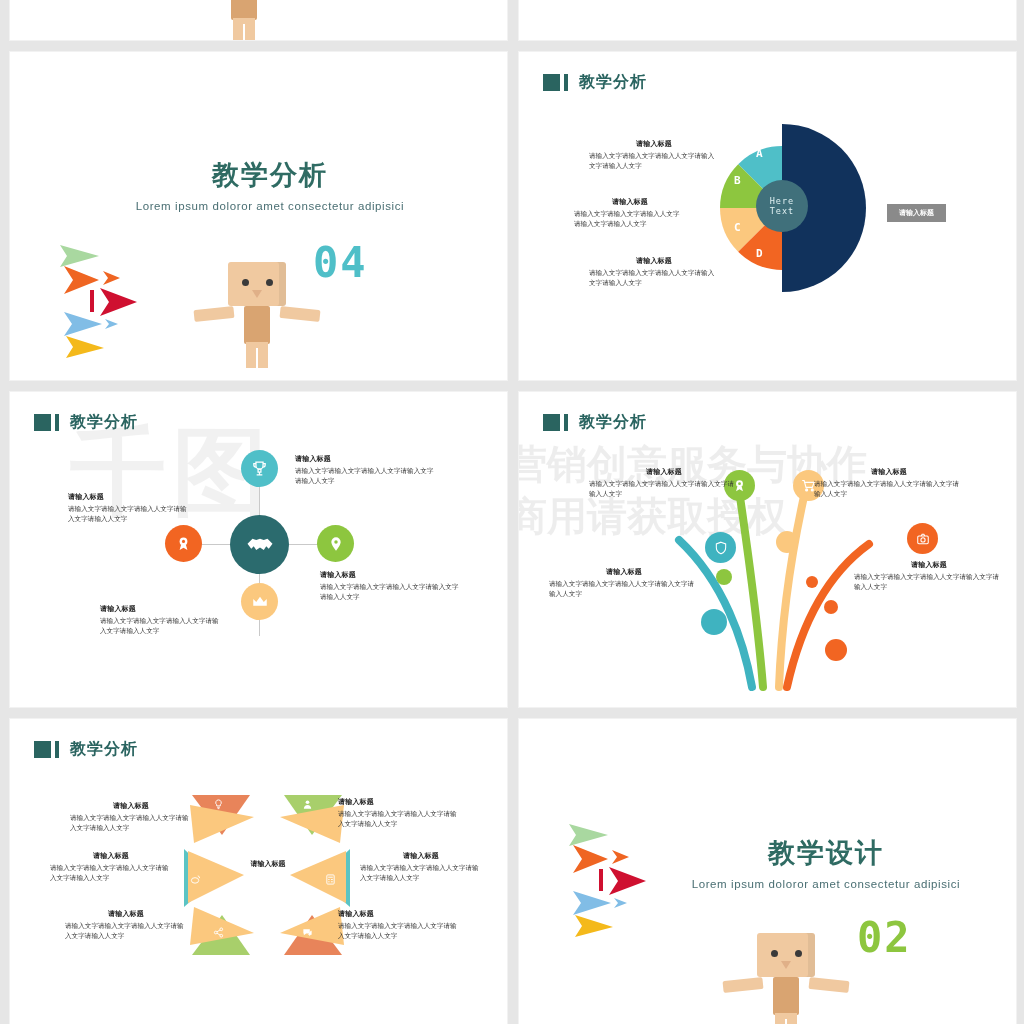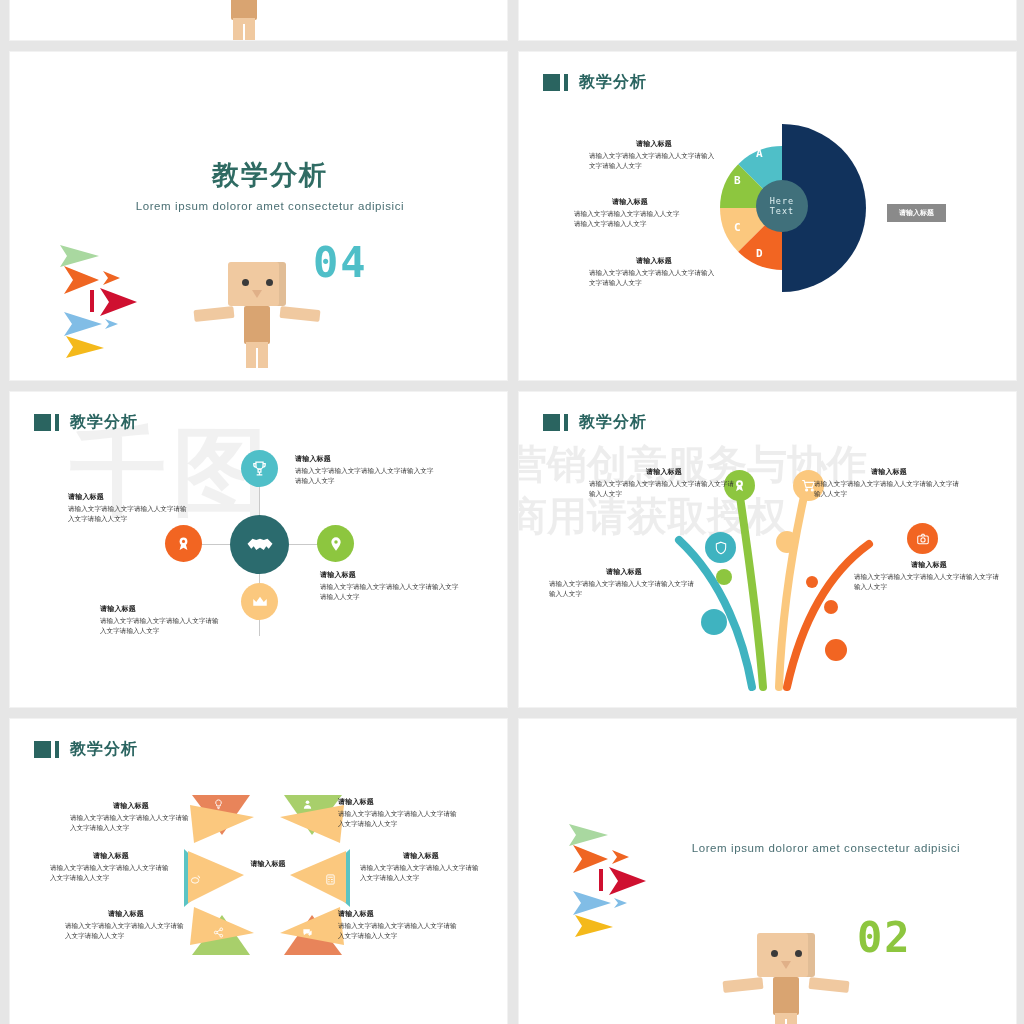--- a/index.html
+++ b/index.html
@@ -438,20 +438,21 @@
         <polygon points="61,31 78,38 61,45 66,38" fill="#ef6522"></polygon>
         <rect x="48" y="50" width="4" height="22" fill="#cf1030"></rect>
         <polygon points="58,48 95,62 58,76 67,62" fill="#cf1030"></polygon>
         <polygon points="22,72 60,84 22,96 30,84" fill="#81bde6"></polygon>
         <polygon points="63,79 76,84 63,89 67,84" fill="#81bde6"></polygon>
         <polygon points="24,96 62,108 24,118 31,107" fill="#f4b91b"></polygon>
       </svg>
     </div>
 
     <div class="sec-title" style="left:142px;top:116px;">
+      <div class="big">教学设计</div>
       <div class="sub">Lorem ipsum doloror amet consectetur adipisici</div>
     </div>
 
     <div class="sec-num" style="left:338px;top:194px;color:#8DC63F;">02</div>
 
     <div class="danbo" style="left:238px;top:214px;">
       <div class="db-arm" style="left:-34px;width:40px;transform:rotate(-6deg);"></div>
       <div class="db-arm" style="left:52px;width:40px;transform:rotate(6deg);"></div>
       <div class="db-head">
         <div class="db-eye" style="left:14px;"></div>

